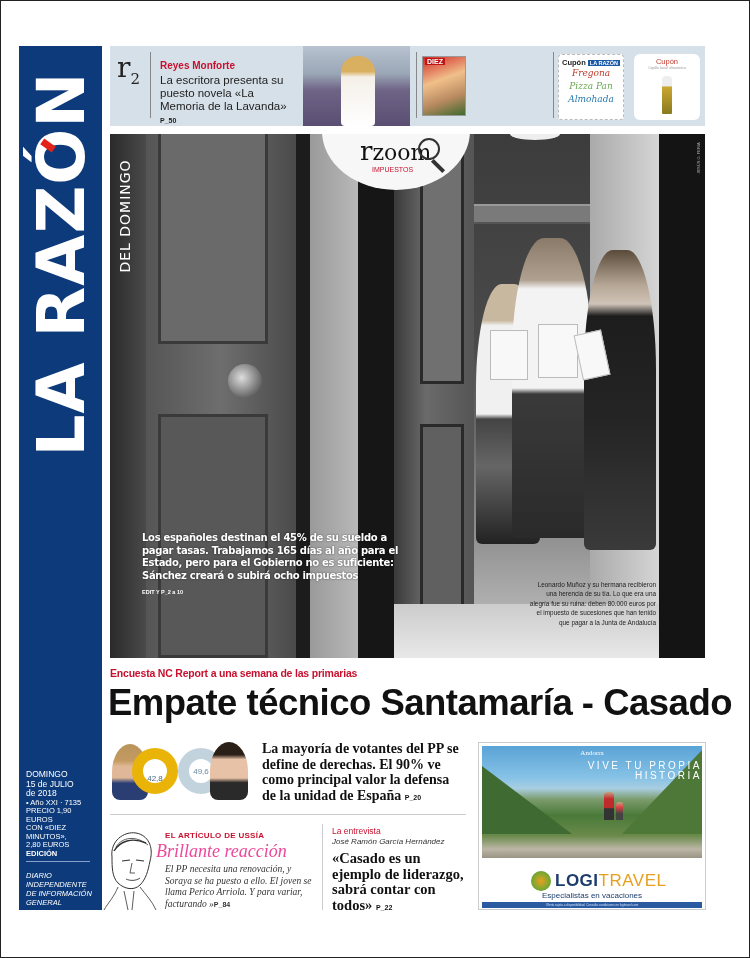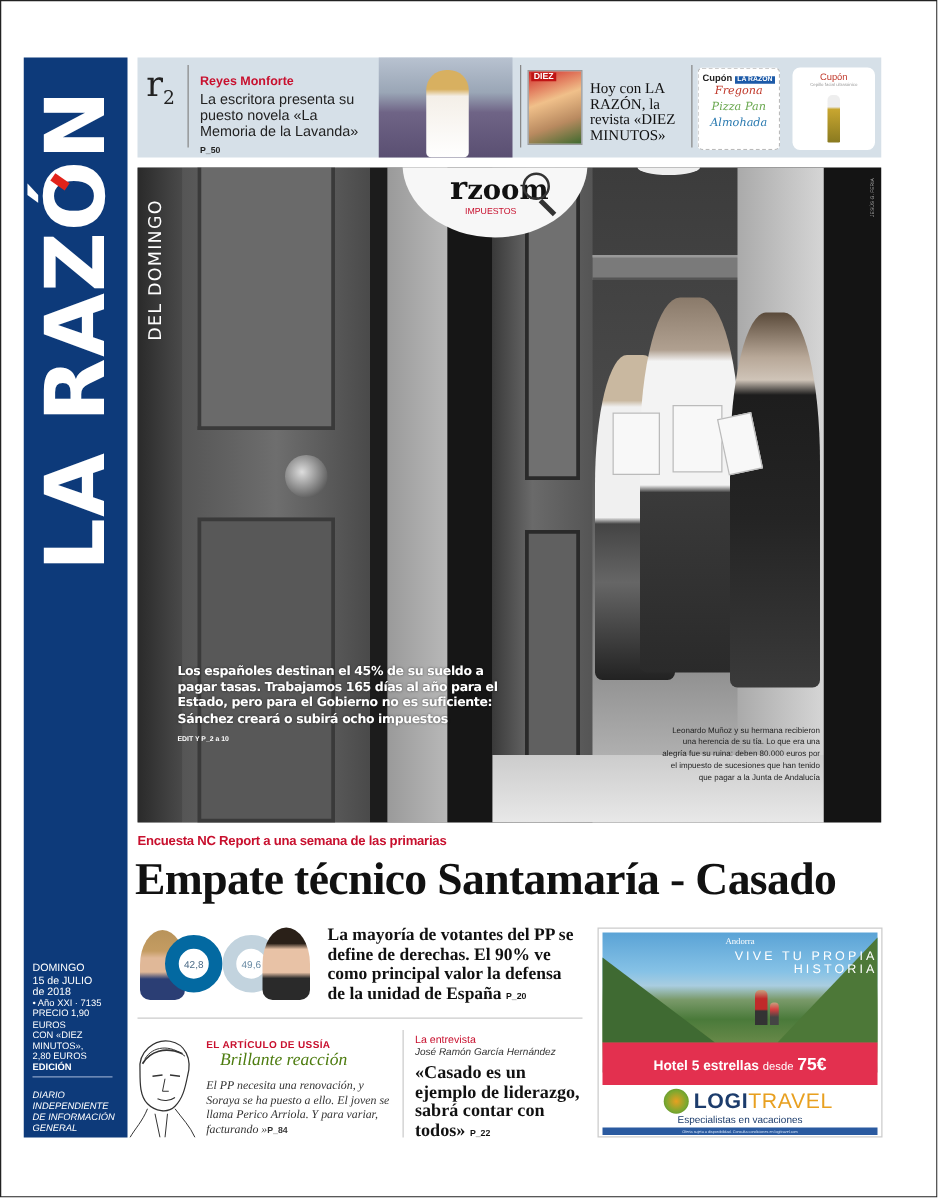--- a/index.html
+++ b/index.html
@@ -68,57 +68,57 @@
   .p-left { left: 366px; top: 150px; width: 64px; height: 260px; background: linear-gradient(180deg,#c9b8a0 0%,#c9b8a0 14%,#f0f0f0 16%,#f0f0f0 50%,#444 52%,#666 70%,#222 100%); }
   .p-mid { left: 402px; top: 104px; width: 80px; height: 300px; background: linear-gradient(180deg,#8a7a6a 0%,#b0a090 14%,#f3f3f3 17%,#f3f3f3 50%,#3a3a3a 52%,#2a2a2a 100%); }
   .p-right { left: 474px; top: 116px; width: 72px; height: 300px; background: linear-gradient(180deg,#5a4a3a 0%,#b8a898 12%,#cfc4b8 18%,#1d1d1d 22%,#242424 55%,#3a3a3a 100%); }
   .paper { position: absolute; background: #f8f8f8; border: 1px solid #bbb; }
   .ph-floor { position: absolute; left: 284px; top: 470px; width: 265px; height: 54px; background: linear-gradient(180deg,#ccc,#e8e8e8); }
 
   .del-domingo { position: absolute; left: 4px; top: 12px; width: 22px; height: 140px; }
   .del-domingo span { position: absolute; left: 50%; top: 50%; transform: translate(-50%,-50%) rotate(-90deg);
     white-space: nowrap; color: #fff; font-family: "DejaVu Sans", sans-serif; font-size: 14px; letter-spacing: 1px; }
   .rzoom-circle { position: absolute; left: 212px; top: -62px; width: 148px; height: 118px; border-radius: 50%; background: #f7f7f7; }
-  .rzoom-logo { position: absolute; left: 250px; top: 2px; font-family: "DejaVu Serif", serif; font-size: 22px; color: #111; font-weight: bold; }
+  .rzoom-logo { position: absolute; left: 250px; top: 2px; font-family: "DejaVu Serif", serif; font-size: 22px; color: #111; }
   .rzoom-logo .r { font-size: 26px; }
   .rzoom-glass { position: absolute; left: 308px; top: 4px; width: 22px; height: 22px; border: 2px solid #333; border-radius: 50%; }
   .rzoom-handle { position: absolute; left: 326px; top: 24px; width: 4px; height: 16px; background: #333; transform: rotate(-45deg); }
   .rzoom-sub { position: absolute; left: 262px; top: 32px; font-size: 7px; color: #c8102e; }
 
   .photo-credit { position: absolute; left: 583px; top: 4px; width: 10px; height: 40px; }
   .photo-credit span { position: absolute; left: 50%; top: 50%; transform: translate(-50%,-50%) rotate(-90deg); white-space: nowrap; font-size: 4px; color: #aaa; }
 
   .headline { position: absolute; left: 32px; top: 312px; width: 260px; color: #fff; font-family: "Liberation Serif", serif;
     font-size: 30px; line-height: 28px; text-shadow: 0 0 3px rgba(0,0,0,.6); }
   .deck { position: absolute; left: 32px; top: 398px; width: 262px; color: #fff; font-size: 10px; line-height: 12.5px; font-weight: bold;
     font-family: "DejaVu Sans", sans-serif; letter-spacing: -0.3px; text-shadow: 0 0 2px rgba(0,0,0,.6); }
   .deck-ref { position: absolute; left: 32px; top: 455px; color: #fff; font-size: 5.5px; font-weight: bold; }
   .caption { position: absolute; left: 418px; top: 446px; width: 128px; text-align: right; color: #222; font-size: 6.4px; line-height: 9.4px; }
 
   
   .kicker { position: absolute; left: 110px; top: 667px; font-size: 10.5px; font-weight: bold; color: #c8102e; letter-spacing: -0.2px; }
-  .main-hed { position: absolute; left: 108px; top: 681px; width: 600px; font-family: Liberation Serif, serif; font-weight: bold;
+  .main-hed { position: absolute; left: 108px; top: 681px; width: 600px; font-family: Liberation Sans, sans-serif; font-weight: bold;
     font-size: 36.5px; line-height: 44px; color: #111; letter-spacing: -0.5px; white-space: nowrap; }
 
   .poll { position: absolute; left: 110px; top: 740px; width: 145px; height: 60px; }
   .face { position: absolute; border-radius: 50% 50% 8px 8px; }
   .face-l { left: 2px; top: 4px; width: 36px; height: 56px; background: linear-gradient(180deg,#b8935a 0%,#c49c62 30%,#e0b898 40%,#e0b898 60%,#2b3e74 70%,#2b3e74 100%); }
   .face-r { left: 100px; top: 2px; width: 38px; height: 58px; background: linear-gradient(180deg,#2a2018 0%,#2a2018 22%,#e8c2a6 30%,#e8c2a6 62%,#2a2a2a 70%,#2a2a2a 100%); }
   .ring { position: absolute; width: 46px; height: 46px; border-radius: 50%; top: 8px; display: flex; align-items: center; justify-content: center; font-size: 8px; }
-  .ring-l { left: 22px; border: 11px solid #0369a1; color: #4a6a86; background: #fff; }
+  .ring-l { left: 22px; border: 11px solid #eab308; color: #4a6a86; background: #fff; align-items: flex-end; }
   .ring-r { left: 68px; border: 11px solid #c2d3de; color: #6a8ba4; background: #fff; }
 
   .poll-text { position: absolute; left: 262px; top: 741px; width: 204px; font-family: "Liberation Serif", serif; font-weight: bold; font-size: 14px; line-height: 15.5px; color: #111; }
   .poll-text .pg { font-family: "Liberation Sans", sans-serif; }
 
   .hline { position: absolute; left: 110px; top: 814px; width: 356px; height: 1px; background: #ccc; }
 
   .ussia-sketch { position: absolute; left: 102px; top: 827px; width: 55px; height: 83px; }
   .ussia-kicker { position: absolute; left: 165px; top: 831px; font-size: 8px; font-weight: bold; color: #c8102e; letter-spacing: 0.3px; }
-  .ussia-hed { position: absolute; left: 176px; top: 841px; font-family: "Liberation Serif", serif; font-style: italic; font-size: 14px; color: #4d7c0f; }
+  .ussia-hed { position: absolute; left: 156px; top: 841px; font-family: "Liberation Serif", serif; font-style: italic; font-size: 18px; color: #ec4899; }
   .ussia-body { position: absolute; left: 165px; top: 864px; width: 152px; font-family: "Liberation Serif", serif; font-style: italic; font-size: 9.5px; line-height: 11.6px; color: #333; }
   .ussia-body .pg { font-style: normal; font-family: "Liberation Sans", sans-serif; }
   .vrule2 { position: absolute; left: 322px; top: 824px; width: 1px; height: 86px; background: #ccc; }
 
   .int-kicker { position: absolute; left: 332px; top: 826px; font-size: 8.5px; font-weight: normal; color: #c8102e; }
   .int-name { position: absolute; left: 332px; top: 837px; font-size: 8px; font-style: italic; color: #333; }
   .int-hed { position: absolute; left: 332px; top: 851px; width: 140px; font-family: "Liberation Serif", serif; font-weight: bold; font-size: 14.5px; line-height: 15.5px; color: #111; }
   .int-hed .pg { font-family: "Liberation Sans", sans-serif; }
 
   
@@ -175,21 +175,20 @@
   <div class="vsep" style="left:40px"></div>
   <div class="t1-kicker">Reyes Monforte</div>
   <div class="t1-body"><span>La escritora presenta su puesto novela «La Memoria de la Lavanda»</span> <span class="pg">P_50</span></div>
   <div class="t1-photo">
       <div class="fig"></div>
     </div>
   <div class="vsep" style="left:306px"></div>
   <div class="t2-cover">
       <span>DIEZ</span>
     </div>
-  <div class="t2-body">Hoy con LA RAZÓN, la revista «DIEZ MINUTOS»</div>
   <div class="vsep" style="left:443px"></div>
   <div class="coupon1">
     <div class="hd"><span style="background:none;color:#222;font-size:7.5px;margin:0;padding:0">Cupón</span><span>LA RAZÓN</span></div>
     <div class="it" style="color:#c0392b">Fregona</div>
     <div class="it" style="color:#6aa84f">Pizza Pan</div>
     <div class="it" style="color:#2a7ab0">Almohada</div>
   </div>
   <div class="coupon2">
     <div class="hd">Cupón</div>
     <div class="sub">Cepillo facial ultrasónico</div>
@@ -284,20 +283,19 @@
     <div class="ad-mtnL"></div>
     <div class="ad-mtnR"></div>
     <div class="ad-andorra">Andorra</div>
     <div class="ad-slogan">
       <div>VIVE TU PROPIA</div>
       <div>HISTORIA</div>
     </div>
     <div class="ad-hikers"></div>
     <div class="ad-hikers2"></div>
   </div>
-  <div class="ad-band"><span>Hotel 5 estrellas</span> <span class="small">desde</span> <span class="price">75€</span></div>
   <div class="ad-logo">
     <div class="ad-logo-icon"></div>
     <div class="ad-logo-text"><span style="color:#1c3c6c;font-weight:bold">LOGI</span><span>TRAVEL</span></div>
   </div>
   <div class="ad-tag">Especialistas en vacaciones</div>
   <div class="ad-foot">Oferta sujeta a disponibilidad. Consulta condiciones en logitravel.com</div>
 </div>
 
 </body></html>

